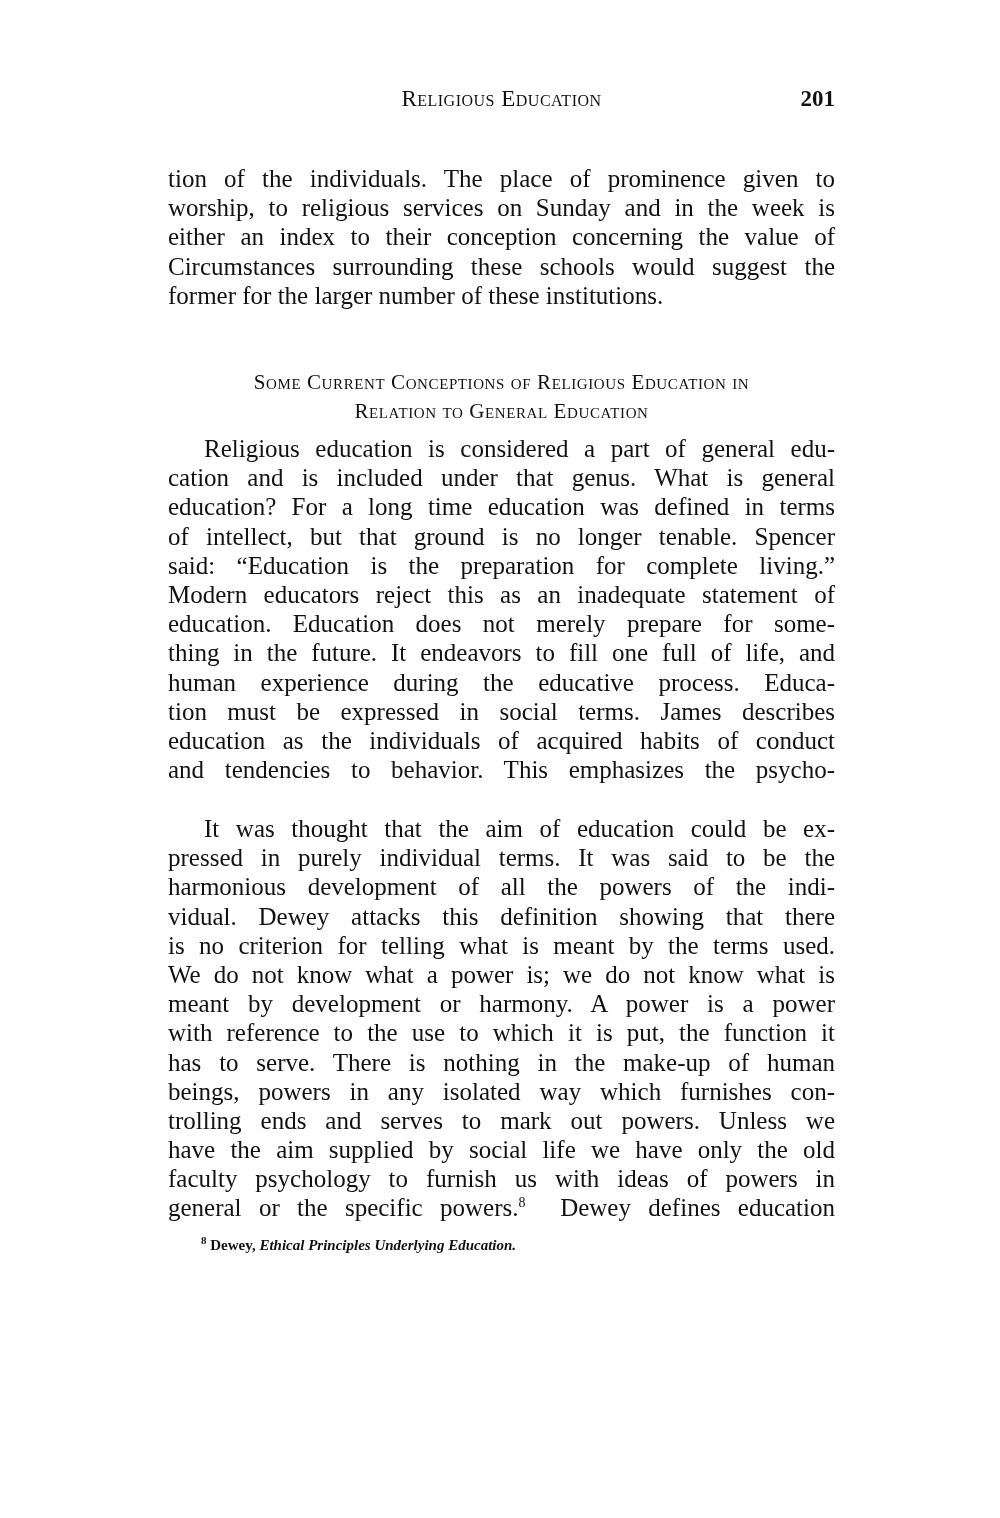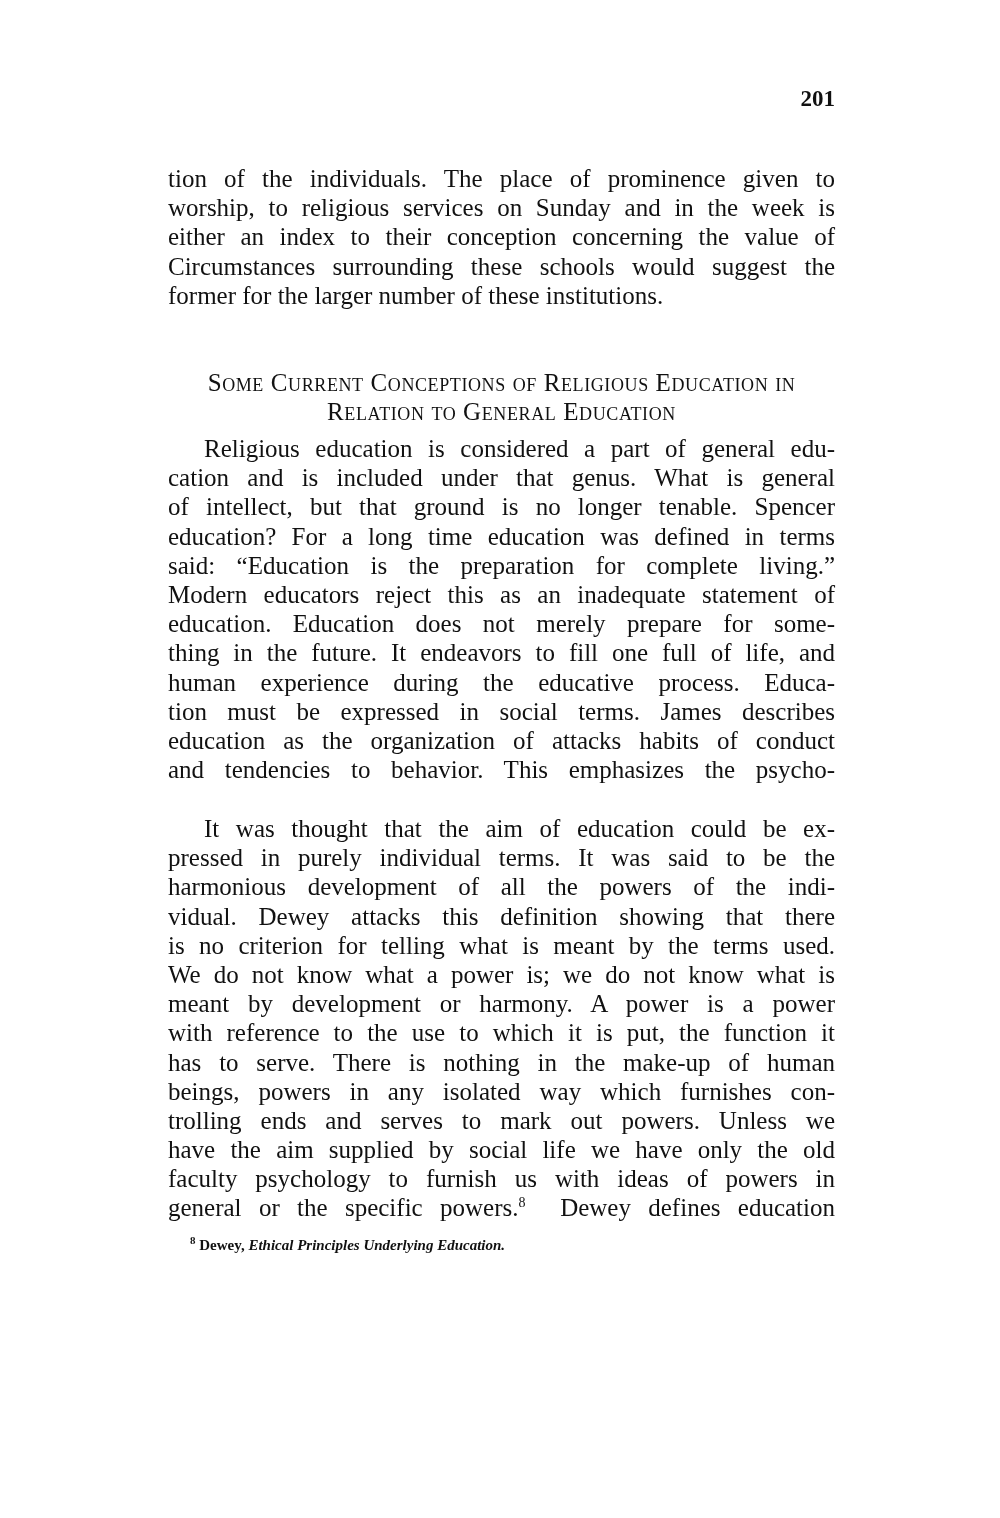--- a/index.html
+++ b/index.html
@@ -5,60 +5,61 @@
   html, body { margin: 0; padding: 0; background: #ffffff; }
   body { width: 1000px; height: 1518px; position: relative; overflow: hidden; }
   .page { position: absolute; left: 0; top: 0; width: 1000px; height: 1518px; background: #fff; color: #111; font-family: "Liberation Serif", "DejaVu Serif", serif; }
   .running-head { position: absolute; top: 86px; left: 168px; width: 667px; height: 40px; }
   .running-title { position: absolute; left: 0; right: 0; text-align: center; font-size: 23px; font-variant: small-caps; letter-spacing: 0.5px; top: 0; }
   .page-number { position: absolute; right: 0; top: 0; font-size: 23px; font-weight: bold; }
   .body-text { position: absolute; left: 168px; width: 667px; font-size: 25px; line-height: 29.2px; }
   .line { display: block; white-space: nowrap; text-align: justify; text-align-last: justify; height: 29.2px; }
   .line.last { text-align-last: left; }
   .line.indent { padding-left: 36px; }
-  .heading { position: absolute; left: 168px; width: 667px; text-align: center; font-size: 25px; font-variant: small-caps; letter-spacing: 0.6px; line-height: 29px; }
-  .footnote { position: absolute; left: 190px; top: 1234px; font-size: 15px; font-weight: bold; }
+  .heading { position: absolute; left: 168px; width: 667px; text-align: center; font-size: 21px; font-variant: small-caps; letter-spacing: 0.6px; line-height: 29px; }
+  .footnote { position: absolute; left: 201px; top: 1234px; font-size: 15px; font-weight: bold; }
   .footnote em { font-style: italic; }
   sup { font-size: 14px; line-height: 0; vertical-align: super; }
   .fn-mark { font-size: 11px; vertical-align: super; }
 </style>
 </head>
 <body>
 
 <div class="page">
 
   <div class="running-head">
+    <span class="running-title">Religious Education</span>
     <span class="page-number">201</span>
   </div>
 
   <div class="body-text" style="top:164px;">
     <span class="line">tion of the individuals.  The place of prominence given to</span>
     <span class="line">worship, to religious services on Sunday and in the week is</span>
     <span class="line">either an index to their conception concerning the value of</span>
     <span class="line">Circumstances surrounding these schools would suggest the</span>
     <span class="line last">former for the larger number of these institutions.</span>
   </div>
 
   <div class="heading" style="top:368px;">
     <div>Some Current Conceptions of Religious Education in</div>
     <div>Relation to General Education</div>
   </div>
 
   <div class="body-text" style="top:434px;">
     <span class="line indent">Religious education is considered a part of general edu-</span>
     <span class="line">cation and is included under that genus.  What is general</span>
+    <span class="line">education?  For a long time education was defined in terms</span>
     <span class="line">of intellect, but that ground is no longer tenable.  Spencer</span>
-    <span class="line">education?  For a long time education was defined in terms</span>
     <span class="line">said: “Education is the preparation for complete living.”</span>
     <span class="line">Modern educators reject this as an inadequate statement of</span>
     <span class="line">education.  Education does not merely prepare for some-</span>
     <span class="line">thing in the future.  It endeavors to fill one full of life, and</span>
     <span class="line">human experience during the educative process.  Educa-</span>
     <span class="line">tion must be expressed in social terms.  James describes</span>
-    <span class="line">education as the organization of attacks habits of conduct</span>
+    <span class="line">education as the individuals of acquired habits of conduct</span>
     <span class="line">and tendencies to behavior.  This emphasizes the psycho-</span>
   </div>
 
   <div class="body-text" style="top:814px;">
     <span class="line indent">It was thought that the aim of education could be ex-</span>
     <span class="line">pressed in purely individual terms.  It was said to be the</span>
     <span class="line">harmonious development of all the powers of the indi-</span>
     <span class="line">vidual.  Dewey attacks this definition showing that there</span>
     <span class="line">is no criterion for telling what is meant by the terms used.</span>
     <span class="line">We do not know what a power is; we do not know what is</span>

